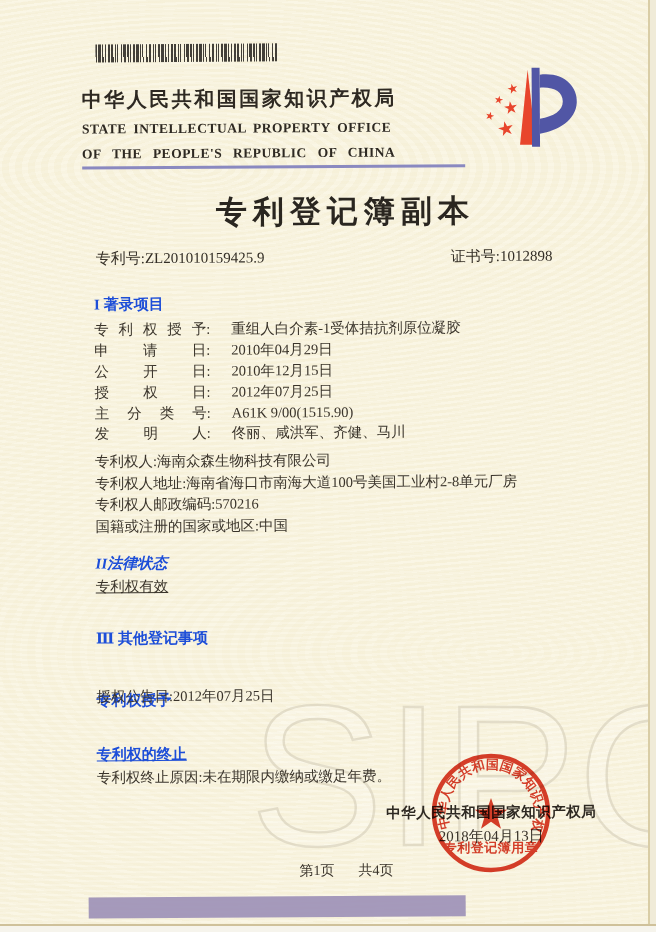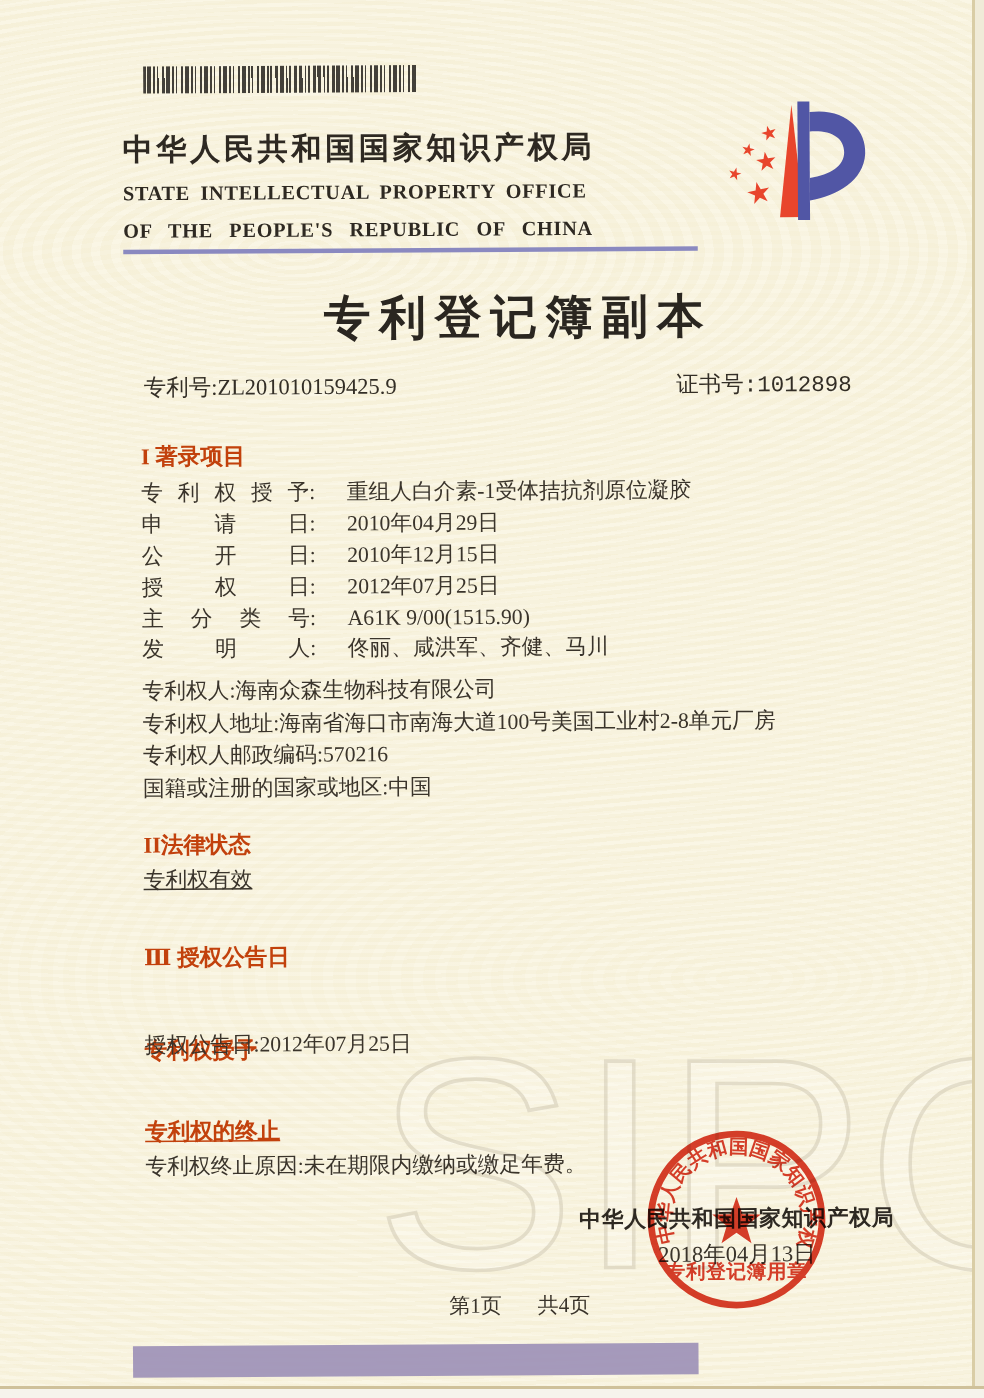--- a/index.html
+++ b/index.html
@@ -40,23 +40,23 @@
   .agency-en .l2{word-spacing:7px;}
   .agency-en .l1{word-spacing:3px;}
   .head-rule{left:84px;top:165px;width:383px;height:2.5px;background:#8a89c0;}
 
   
   .doc-title{left:19px;top:191px;width:656px;text-align:center;
     font-size:31px;font-weight:bold;letter-spacing:6px;color:#2a2620;}
 
   
   .meta-left{left:97px;top:248px;font-size:15px;color:#332e26;}
-  .meta-right{left:452px;top:248px;font-size:15px;color:#332e26;font-family:Liberation Mono, monospace;}
+  .meta-right{left:452px;top:248px;font-size:15px;color:#332e26;}
 
-  .sec-h{font-size:15px;font-weight:bold;color:#c2410c;}
+  .sec-h{font-size:15px;font-weight:bold;color:#1d4ed8;}
   .bodytxt{font-size:14.5px;color:#3a342b;}
 
   .bib{left:95px;top:318px;width:520px;}
   .bib-row{height:20.9px;line-height:20.9px;font-size:14.5px;color:#3a342b;white-space:nowrap;}
   .bib-label{display:inline-block;width:112px;text-align:justify;text-align-last:justify;vertical-align:top;}
   .bib-colon{display:inline-block;width:10px;}
   .bib-value{display:inline-block;margin-left:15px;}
 
   .patentee{left:95px;top:450px;line-height:21.5px;font-size:14.5px;color:#3a342b;}
 
@@ -141,24 +141,24 @@
       </div>
     </div>
 
     <div class="abs patentee">
       <div>专利权人:海南众森生物科技有限公司</div>
       <div>专利权人地址:海南省海口市南海大道100号美国工业村2-8单元厂房</div>
       <div>专利权人邮政编码:570216</div>
       <div>国籍或注册的国家或地区:中国</div>
     </div>
 
-    <div class="abs sec-h" style="left:95px;top:553px;">II法律状态</div>
+    <div class="abs sec-h" style="left:95px;top:553px;font-style:italic;">II法律状态</div>
     <div class="abs bodytxt" style="left:95px;top:576px;text-decoration:underline;">专利权有效</div>
 
-    <div class="abs sec-h" style="left:95px;top:628px;">Ⅲ 授权公告日</div>
+    <div class="abs sec-h" style="left:95px;top:628px;">Ⅲ 其他登记事项</div>
 
     <div class="abs sec-h" style="left:95px;top:664px;margin-top:26px;">专利权授予</div>
     <div class="abs bodytxt" style="left:95px;top:686px;">授权公告日:2012年07月25日</div>
 
     <div class="abs sec-h" style="left:95px;top:744px;text-decoration:underline;">专利权的终止</div>
     <div class="abs bodytxt" style="left:95px;top:767px;">专利权终止原因:未在期限内缴纳或缴足年费。</div>
 
     <div class="abs sig-block">
       <div class="sig-office">中华人民共和国国家知识产权局</div>
       <div class="sig-date">2018年04月13日</div>

